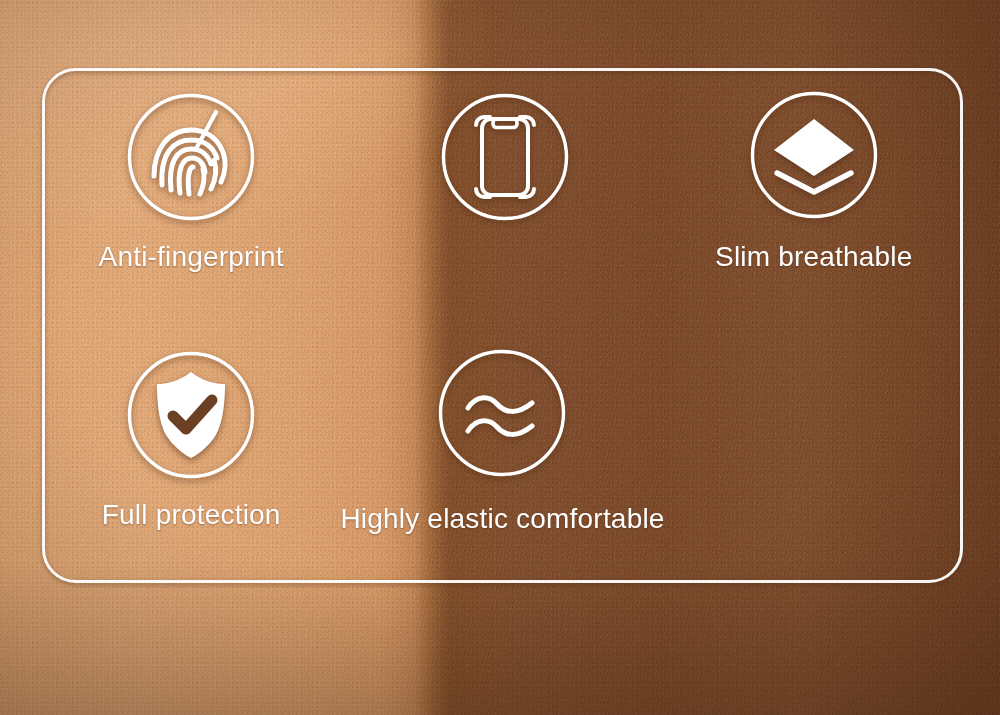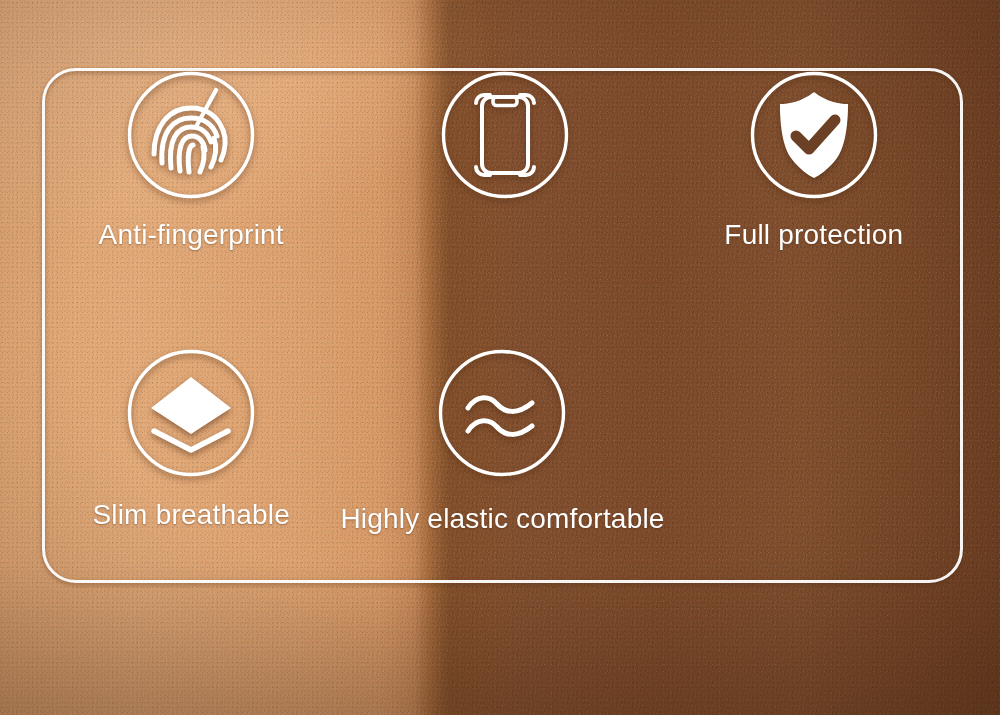--- a/index.html
+++ b/index.html
@@ -102,20 +102,21 @@
     display: grid;
     grid-template-columns: repeat(3, 1fr);
     grid-template-rows: repeat(2, 1fr);
   }
   .cell {
     position: relative;
     display: flex;
     flex-direction: column;
     align-items: center;
     justify-content: flex-start;
+    padding-top: 22px;
     box-sizing: border-box;
   }
   .cell.row2 { padding-top: 20px; }
 
   .icon-wrap {
     width: 134px;
     height: 134px;
     display: block;
     filter: drop-shadow(0 3px 3px rgba(72,38,16,0.50));
   }
@@ -187,43 +188,43 @@
           <path d="M58.5 29 h17 a3.5 3.5 0 0 1 3.5 3.5 v1.5 a3.5 3.5 0 0 1 -3.5 3.5 h-17
                    a3.5 3.5 0 0 1 -3.5 -3.5 v-1.5 a3.5 3.5 0 0 1 3.5 -3.5 z" stroke-width="3.6"></path>
           <path d="M38 35 a8 8 0 0 1 8 -8 h6" stroke-width="4"></path>
           <path d="M96 35 a8 8 0 0 0 -8 -8 h-6" stroke-width="4"></path>
           <path d="M38 99 a8 8 0 0 0 8 8 h6" stroke-width="4"></path>
           <path d="M96 99 a8 8 0 0 1 -8 8 h-6" stroke-width="4"></path>
         </svg>
       </div>
     </div>
 
+    <div class="cell c4 row2">
+      <div class="icon-wrap">
+        <svg viewBox="0 0 134 134">
+          <circle cx="67" cy="67" r="61.5" fill="none" stroke="#ffffff" stroke-width="3.4"></circle>
+          <path d="M30 85 L67 104 L104 85" fill="none" stroke="#ffffff" stroke-width="5.4" stroke-linecap="round" stroke-linejoin="round"></path>
+          <path d="M67 31 L107 62 L67 88 L27 62 Z" fill="#ffffff"></path>
+        </svg>
+      </div>
+      <div class="label">Slim breathable</div>
+    </div>
+
     <div class="cell c3">
       <div class="icon-wrap">
         <svg viewBox="0 0 134 134">
           <circle cx="67" cy="67" r="61.5" fill="none" stroke="#ffffff" stroke-width="3.4"></circle>
           <path d="M67 24 C80 34 92 36 101 36 C101 36 102 74 90 90 C82 101 73 107 67 110
                    C61 107 52 101 44 90 C32 74 33 36 33 36 C42 36 54 34 67 24 Z" fill="#ffffff"></path>
           <path d="M49 68 L62 81 L88 52" fill="none" stroke="#6b4025" stroke-width="11" stroke-linecap="round" stroke-linejoin="round"></path>
         </svg>
       </div>
       <div class="label">Full protection</div>
     </div>
 
-    <div class="cell c4 row2">
-      <div class="icon-wrap">
-        <svg viewBox="0 0 134 134">
-          <circle cx="67" cy="67" r="61.5" fill="none" stroke="#ffffff" stroke-width="3.4"></circle>
-          <path d="M30 85 L67 104 L104 85" fill="none" stroke="#ffffff" stroke-width="5.4" stroke-linecap="round" stroke-linejoin="round"></path>
-          <path d="M67 31 L107 62 L67 88 L27 62 Z" fill="#ffffff"></path>
-        </svg>
-      </div>
-      <div class="label">Slim breathable</div>
-    </div>
-
     <div class="cell c5 row2">
       <div class="icon-wrap">
         <svg viewBox="0 0 134 134" fill="none" stroke="#ffffff" stroke-linecap="round" stroke-linejoin="round">
           <circle cx="67" cy="67" r="61.5" stroke-width="3.4"></circle>
           <path d="M33 62 C42 48 55 50 62 58 C70 67 82 69 97 57" stroke-width="5"></path>
           <path d="M33 85 C42 71 55 73 62 81 C70 90 82 92 97 80" stroke-width="5"></path>
         </svg>
       </div>
       <div class="label">Highly elastic comfortable</div>
     </div>

